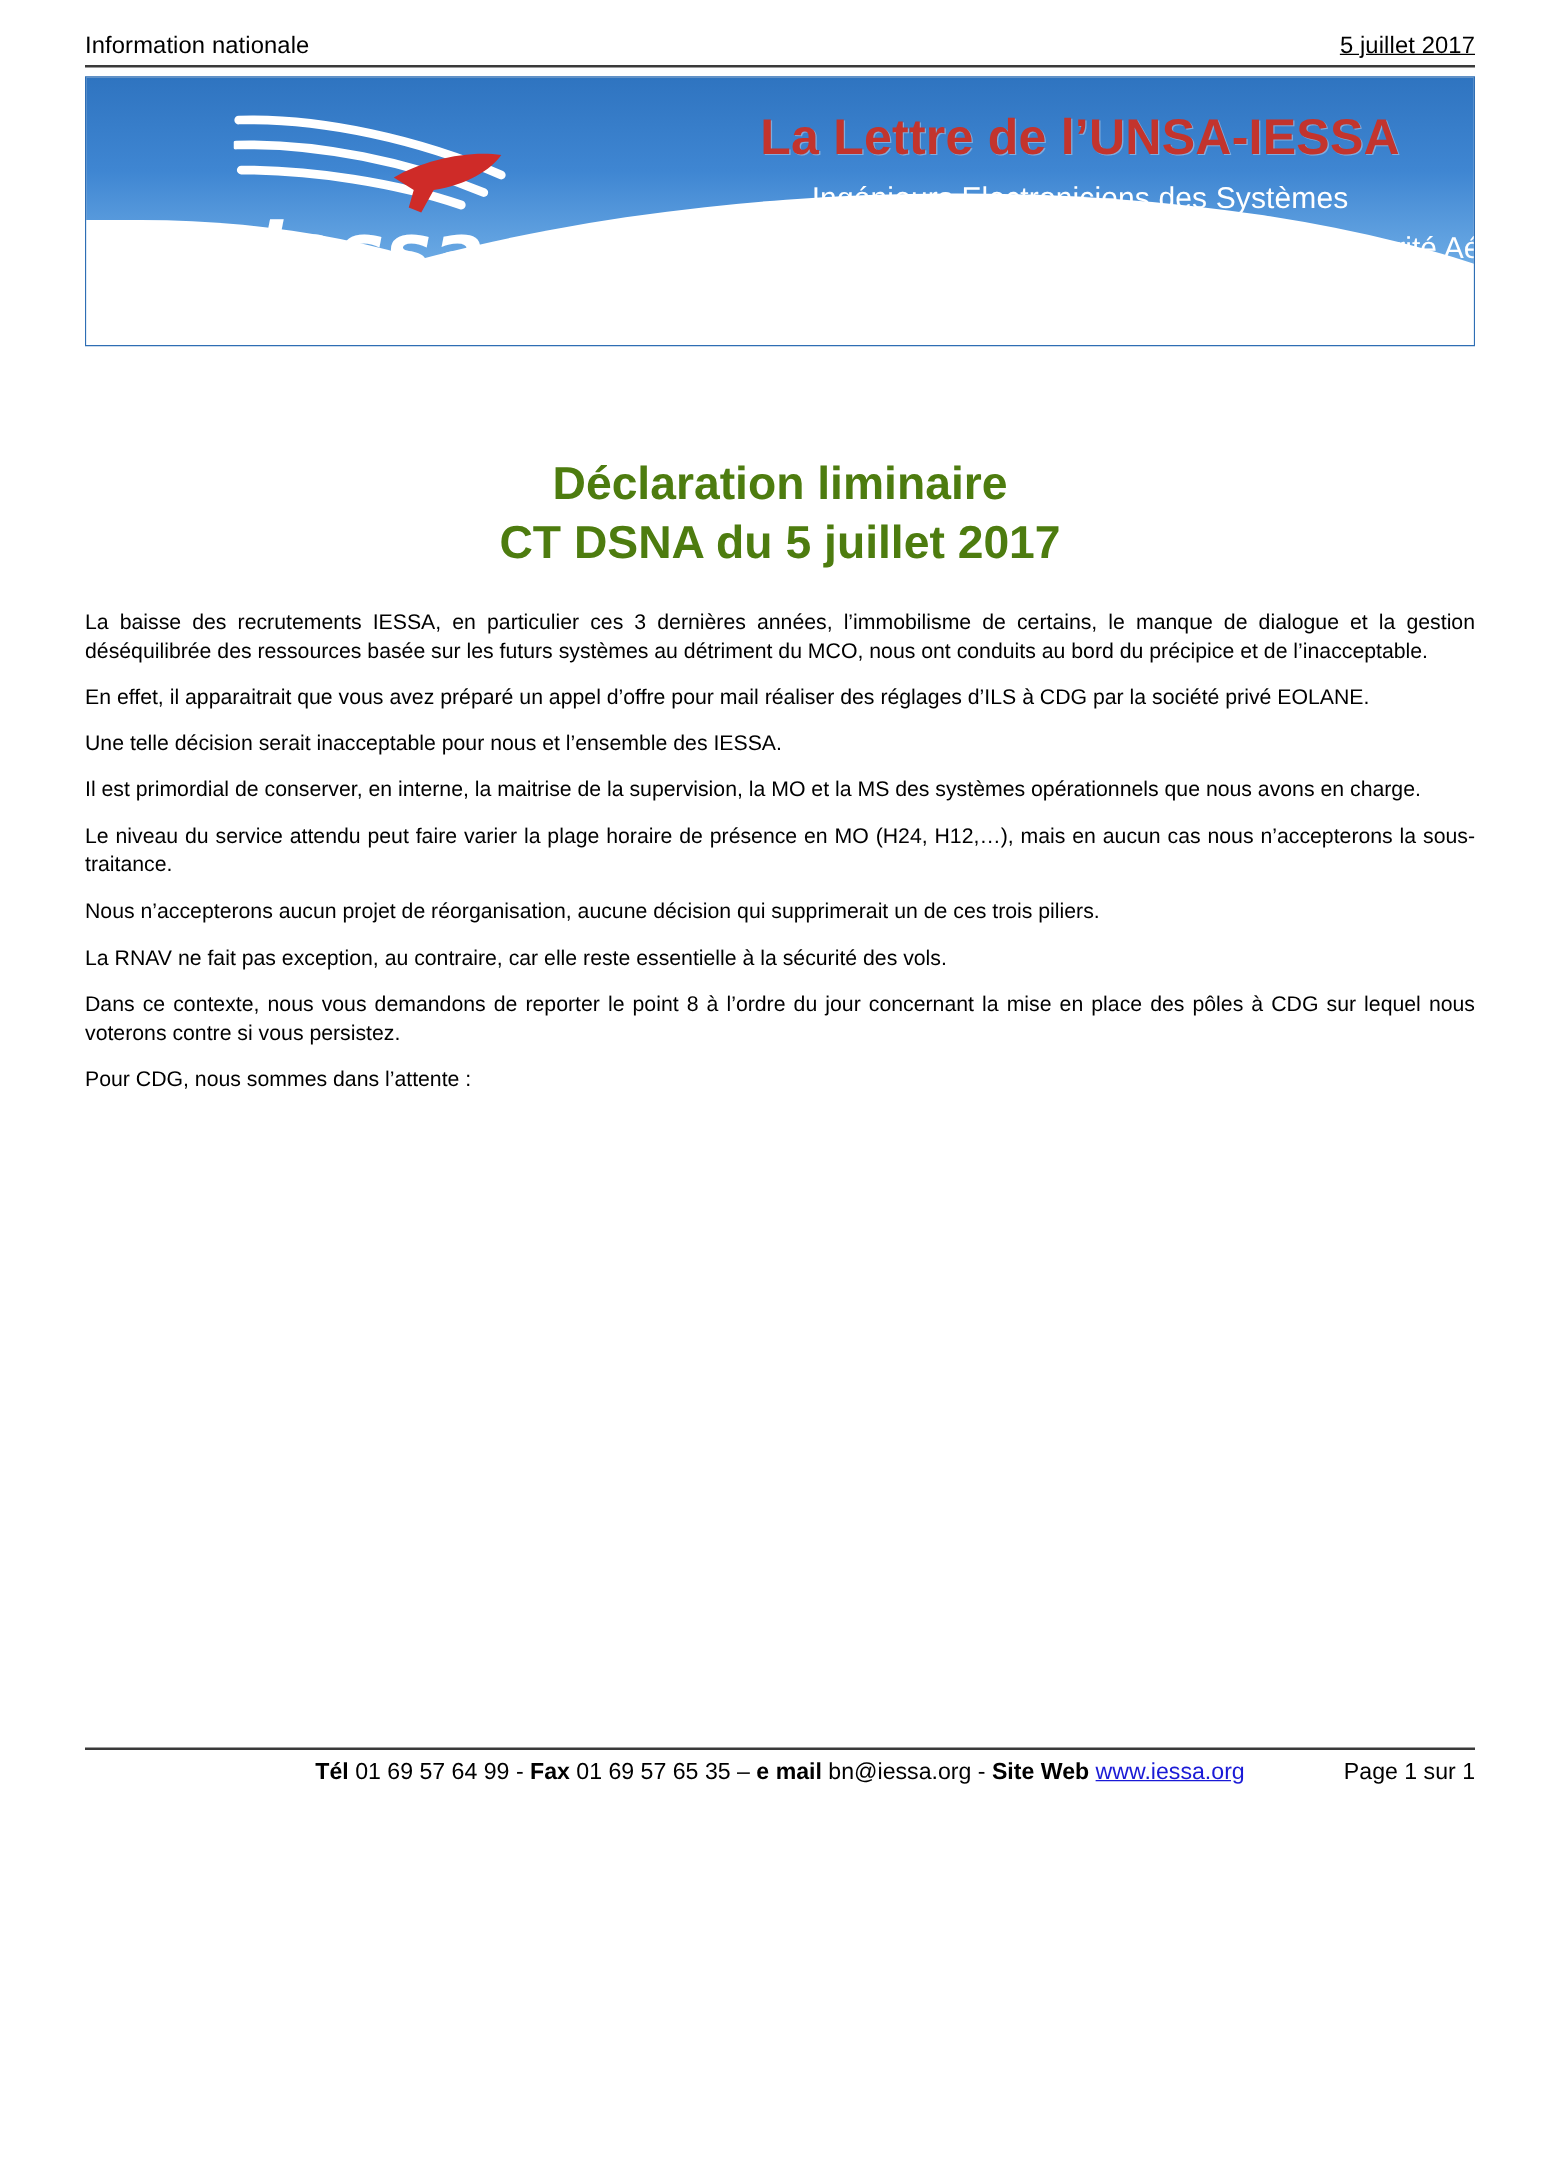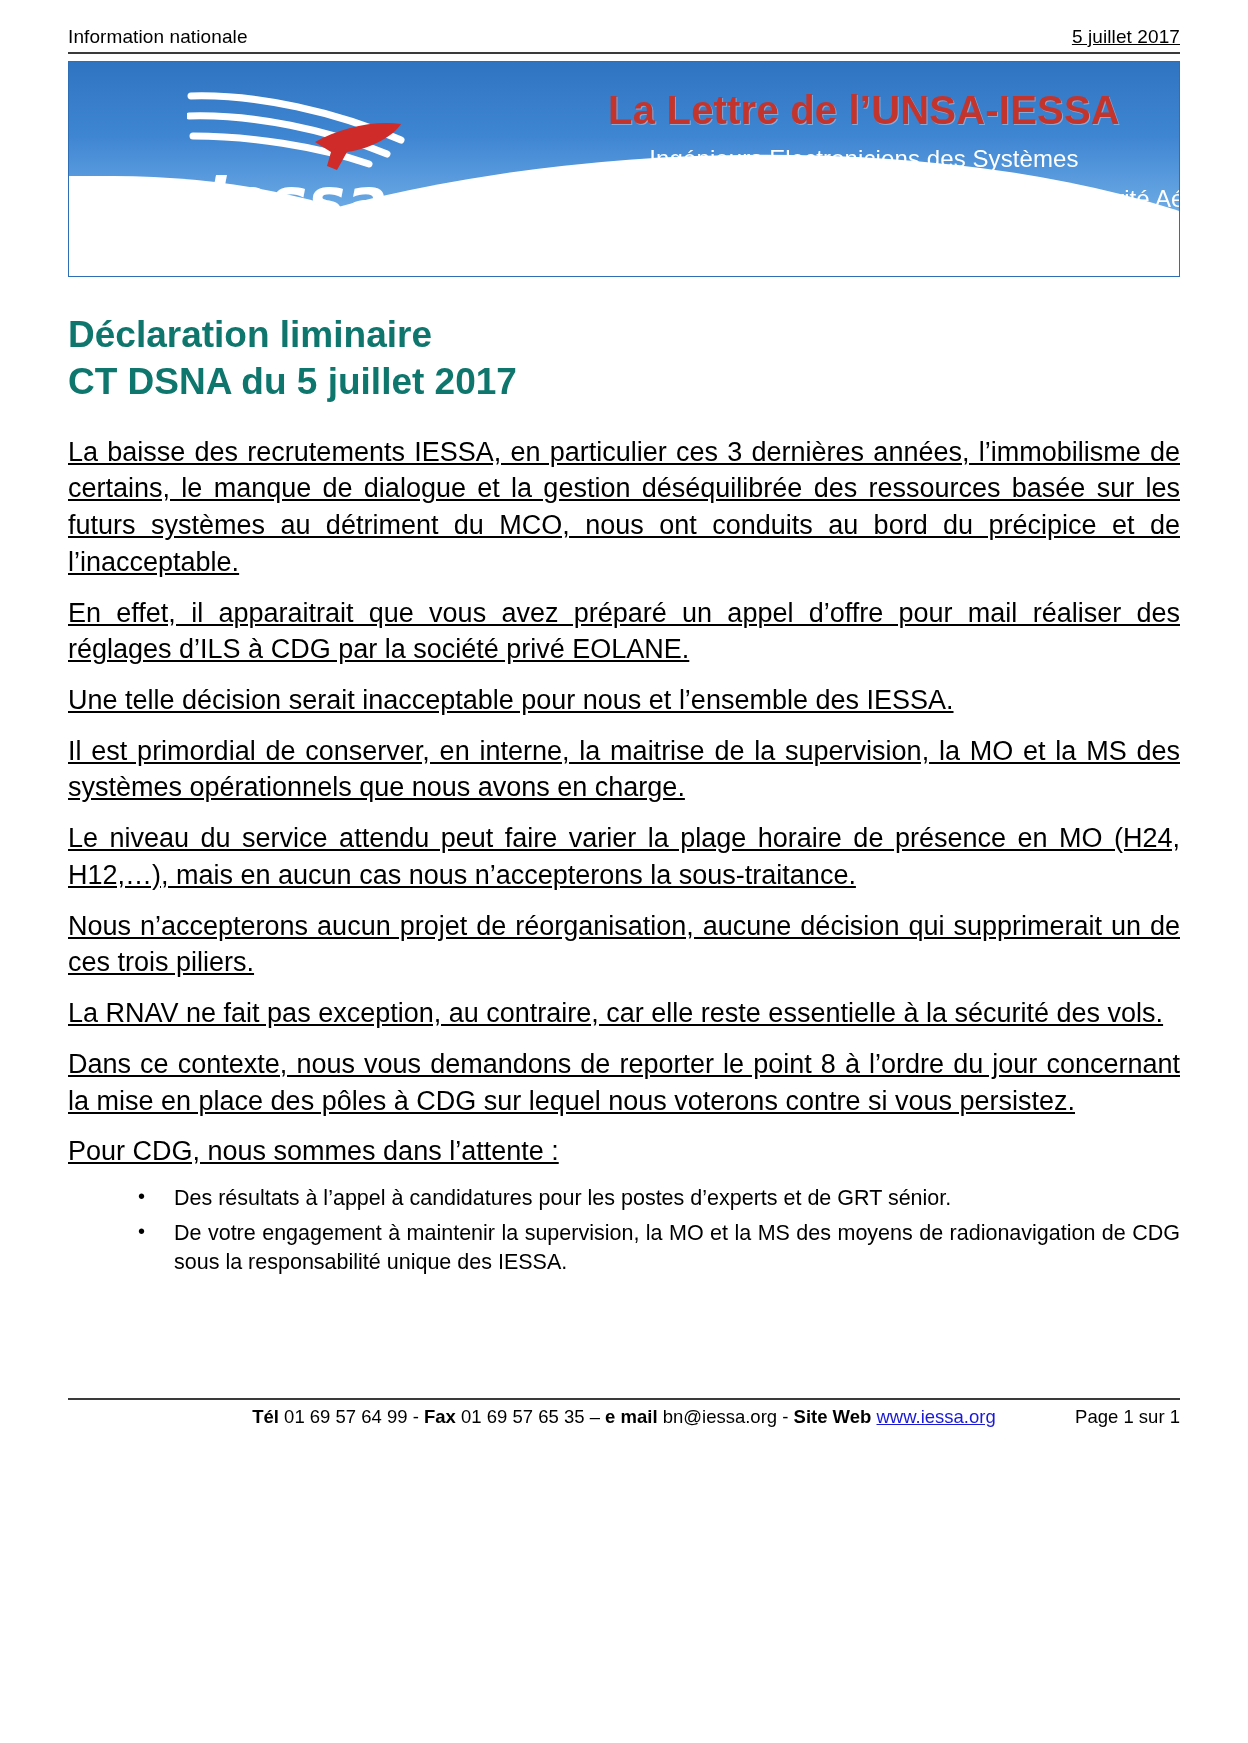--- a/index.html
+++ b/index.html
@@ -135,35 +135,35 @@
     top: 158px;
     font-size: 25px;
     font-style: italic;
     color: #ffffff;
     font-family: "DejaVu Serif", serif;
   }
   .logo-swoosh { position:absolute; left: 100px; top: 0px; }
 
   
   .doc-title {
-    color: #0f766e;
+    text-align: center;
+    color: #4d7c0f;
     font-weight: bold;
     font-size: 37px;
     line-height: 1.28;
-    margin-top: 34px;
+    margin-top: 86px;
   }
 
   
   .body-text { margin-top: 28px; }
   .para {
-    font-size: 27px;
+    font-size: 17px;
     line-height: 1.36;
     text-align: justify;
     margin: 0 0 14px 0;
-    text-decoration: underline;
   }
   ul.bullets {
     margin: 6px 0 0 0;
     padding-left: 64px;
     list-style: none;
   }
   ul.bullets li {
     font-size: 21.5px;
     line-height: 1.36;
     text-align: justify;
@@ -255,24 +255,20 @@
     <p class="para">La baisse des recrutements IESSA, en particulier ces 3 dernières années, l’immobilisme de certains, le manque de dialogue et la gestion déséquilibrée des ressources basée sur les futurs systèmes au détriment du MCO, nous ont conduits au bord du précipice et de l’inacceptable.</p>
     <p class="para">En effet, il apparaitrait que vous avez préparé un appel d’offre pour mail réaliser des réglages d’ILS à CDG par la société privé EOLANE.</p>
     <p class="para">Une telle décision serait inacceptable pour nous et l’ensemble des IESSA.</p>
     <p class="para">Il est primordial de conserver, en interne, la maitrise de la supervision, la MO et la MS des systèmes opérationnels que nous avons en charge.</p>
     <p class="para">Le niveau du service attendu peut faire varier la plage horaire de présence en MO (H24, H12,…), mais en aucun cas nous n’accepterons la sous-traitance.</p>
     <p class="para">Nous n’accepterons aucun projet de réorganisation, aucune décision qui supprimerait un de ces trois piliers.</p>
     <p class="para">La RNAV ne fait pas exception, au contraire, car elle reste essentielle à la sécurité des vols.</p>
     <p class="para">Dans ce contexte, nous vous demandons de reporter le point 8 à l’ordre du jour concernant la mise en place des pôles à CDG sur lequel nous voterons contre si vous persistez.</p>
     <p class="para">Pour CDG, nous sommes dans l’attente :</p>
 
-    <ul class="bullets">
-      <li>Des résultats à l’appel à candidatures pour les postes  d’experts et de GRT sénior.</li>
-      <li>De votre engagement à maintenir la supervision, la MO et la MS des moyens de radionavigation de CDG sous la responsabilité unique des IESSA.</li>
-    </ul>
   </div>
 
   <div class="footer">
     <div class="footer-rule"></div>
     <div class="footer-line2">
       <b>Tél</b>
       <span>01 69 57 64 99</span>
       <span>-</span>
       <b>Fax</b>
       <span>01 69 57 65 35</span>

